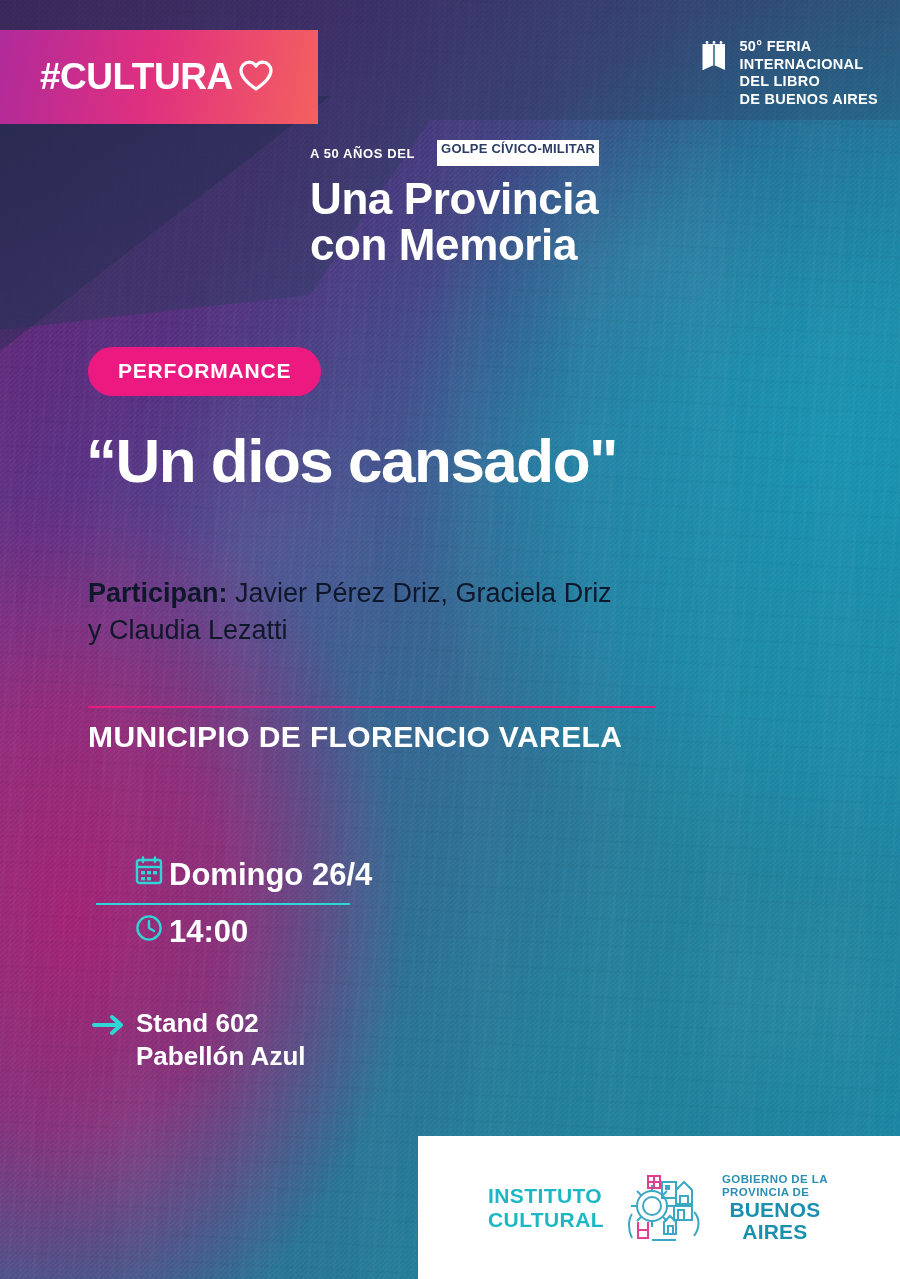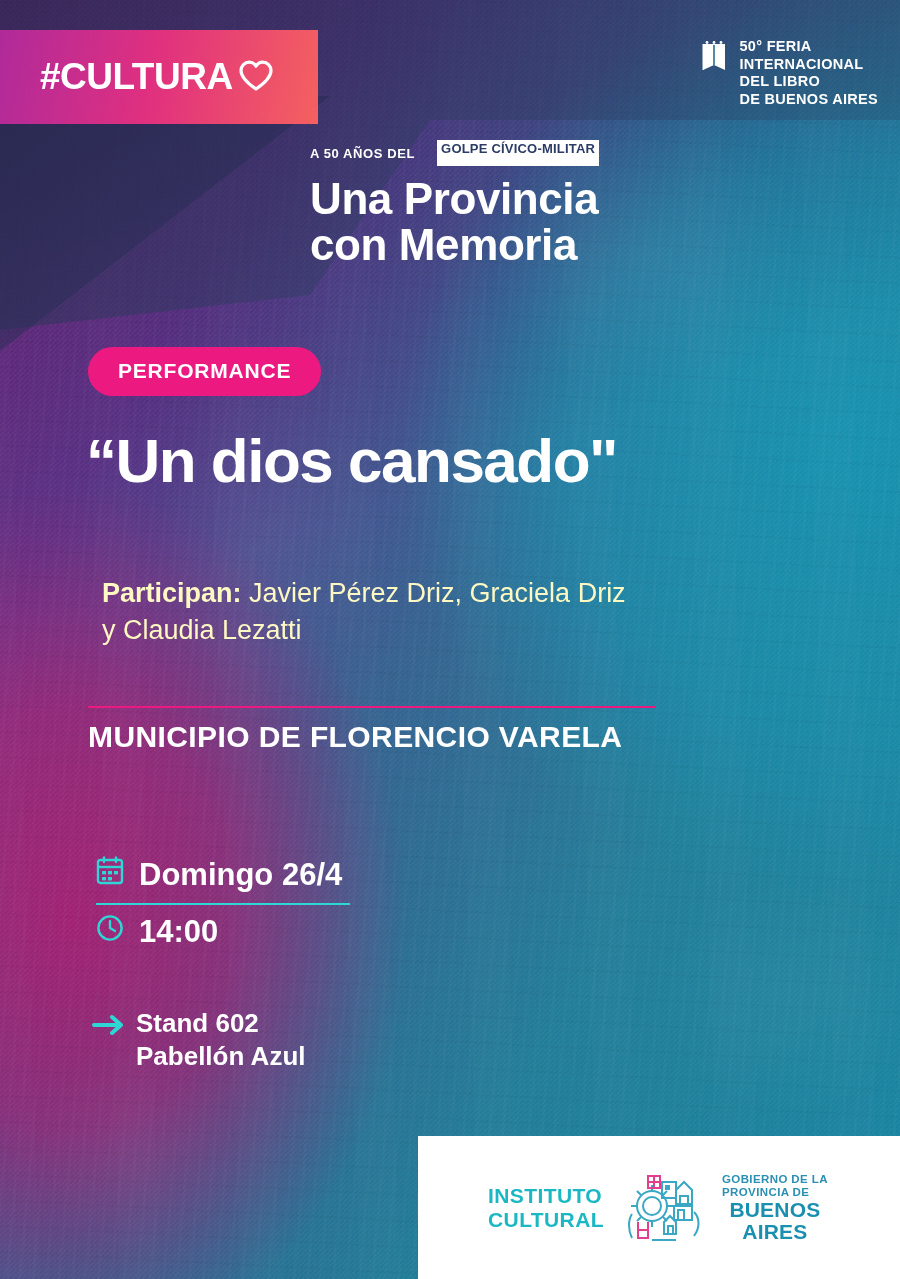--- a/index.html
+++ b/index.html
@@ -185,23 +185,23 @@
     font-weight: bold;
     letter-spacing: -1.5px;
     line-height: 1.05;
     font-family: "Liberation Sans", sans-serif;
   }
 
   
   .participants {
     position: absolute;
     top: 575px;
-    left: 102px;
+    left: 88px;
     width: 700px;
-    color: #fef9c3;
+    color: #0f172a;
     font-size: 27px;
     line-height: 1.38;
     font-family: "Liberation Sans", sans-serif;
   }
   .participants b { font-weight: bold; }
 
   
   .muni-divider {
     position: absolute;
     top: 706px;
@@ -220,25 +220,26 @@
     font-weight: bold;
     letter-spacing: 0.4px;
     font-family: "Liberation Sans", sans-serif;
   }
 
   
   .info-line {
     position: absolute;
     display: flex;
     align-items: center;
-    gap: 15px;
+    gap: 6px;
     color: #ffffff;
     font-size: 31px;
     font-weight: bold;
     font-family: "Liberation Sans", sans-serif;
+    margin-left: 39px;
   }
   .line-date { top: 856px; left: 96px; }
   .line-time { top: 913px; left: 96px; }
   .date-divider {
     position: absolute;
     top: 903px;
     left: 96px;
     width: 254px;
     height: 2px;
     background: #2fd6d6;

